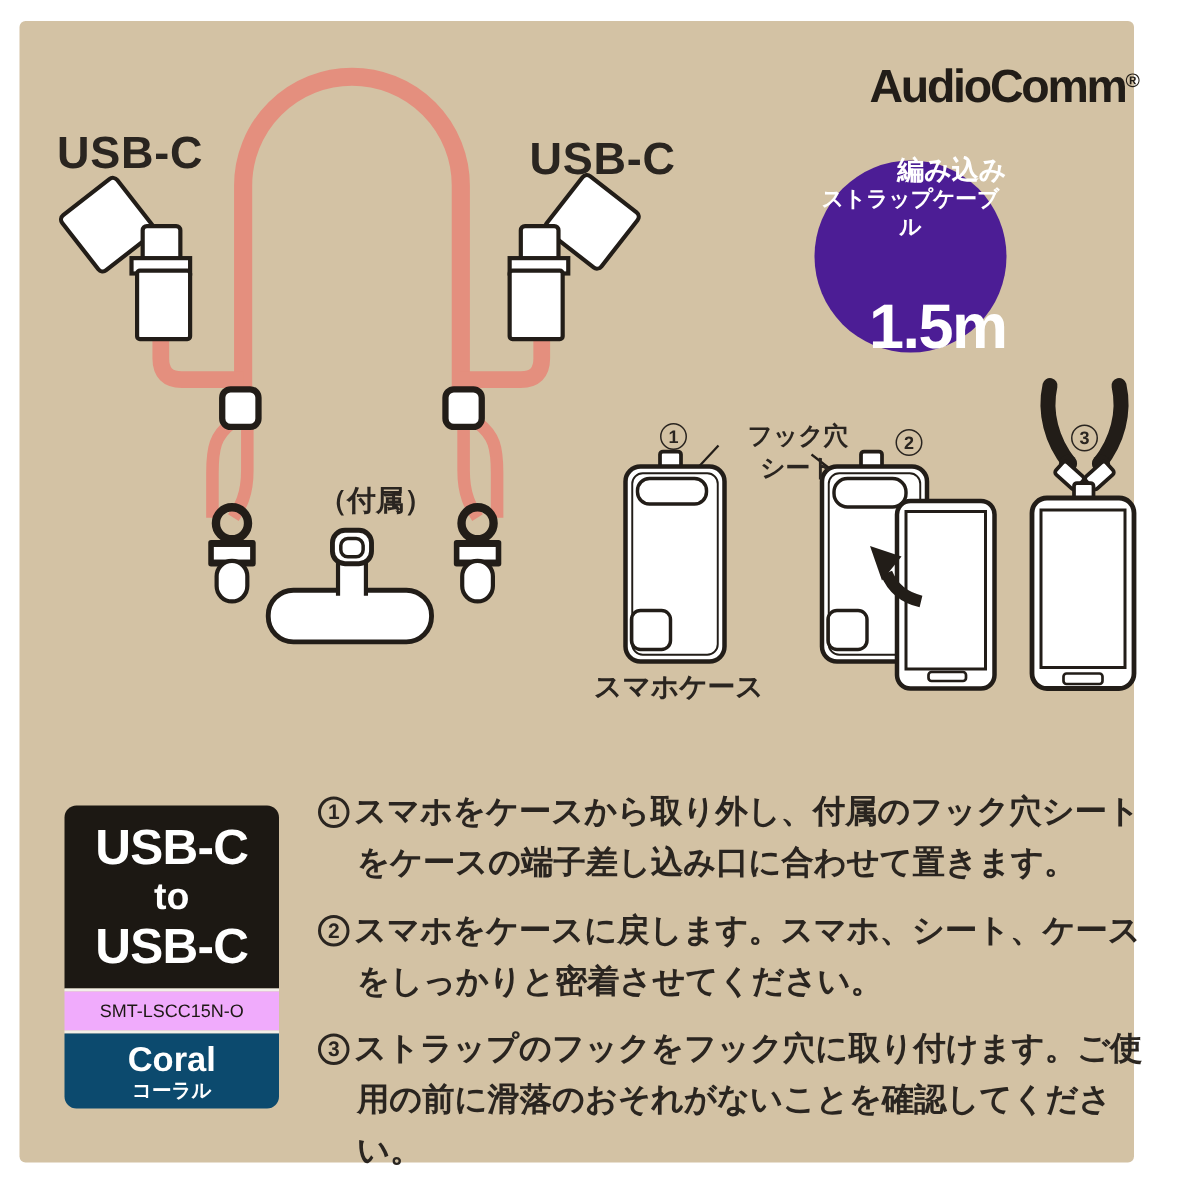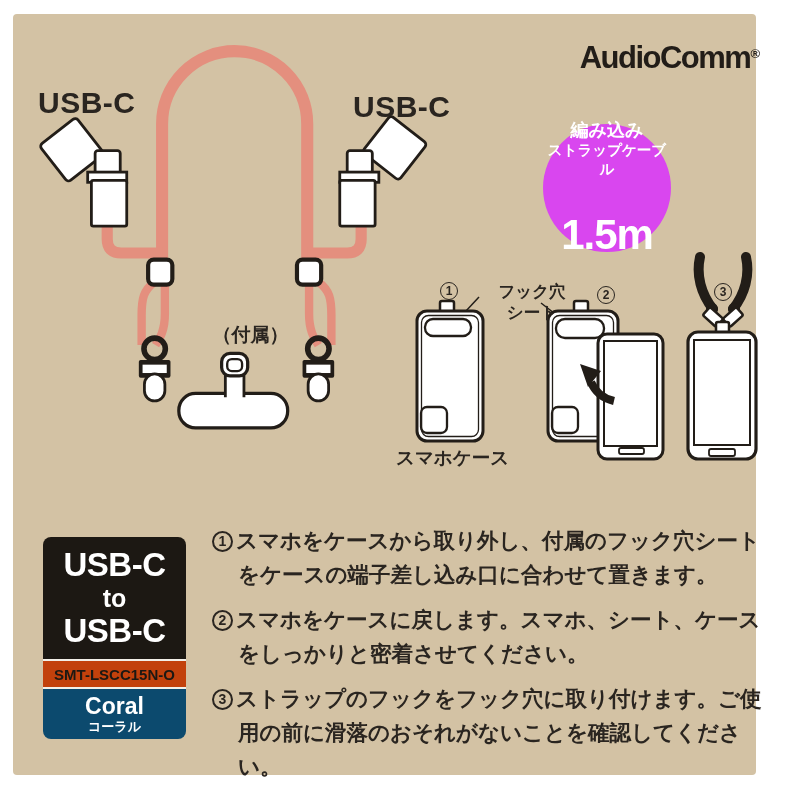--- a/index.html
+++ b/index.html
@@ -5,43 +5,43 @@
   * { margin:0; padding:0; box-sizing:border-box; }
   html,body { width:800px; height:800px; background:#ffffff; overflow:hidden;
     font-family:"Liberation Sans","DejaVu Sans",sans-serif; color:#2a2520; }
   .panel { position:absolute; left:13px; top:14px; width:743px; height:761px;
     background:#d3c2a4; border-radius:4px; }
   .abs { position:absolute; }
   .label-usbc { font-size:30px; font-weight:bold; letter-spacing:0.5px; color:#2a2520; }
   .brand { left:545px; top:40px; width:215px; text-align:right;
     font-size:31px; font-weight:bold; letter-spacing:-1.5px; color:#221d18; }
   .brand sup { font-size:13px; letter-spacing:0; vertical-align:10px; }
-  .badge { left:543px; top:124px; width:128px; height:128px; border-radius:50%;
-    background:#d946ef; color:#fff; display:flex; flex-direction:column;
-    align-items:center; justify-content:center; text-align:center; }
+  .badge { left:543px; top:107px; width:128px; height:128px; border-radius:50%;
+    background:#4c1d95; color:#fff; display:flex; flex-direction:column;
+    align-items:flex-end; justify-content:center; text-align:center; }
   .badge .b1 { font-size:18px; font-weight:bold; line-height:22px; }
   .badge .b2 { font-size:14.5px; font-weight:bold; line-height:19px; }
   .badge .b3 { font-size:42px; font-weight:bold; line-height:44px; letter-spacing:-1px;margin-top:34px; }
   .cap-hooksheet { left:178px; top:322px; width:145px; text-align:center;
     font-size:19px; font-weight:bold; line-height:26px; }
   .cap-pointer { left:474px; top:281px; width:76px; text-align:center;
     font-size:16.5px; font-weight:bold; line-height:21px;margin-left:20px; }
   .cap-case { left:396px; top:445px; font-size:18.5px; font-weight:bold; }
   .fig-num { position:absolute; width:18px; height:18px; border:1.6px solid #2a2520;
     border-radius:50%; font-size:12px; font-weight:bold; display:flex;
     align-items:center; justify-content:center; background:transparent; }
   .product-box { left:43px; top:537px; width:143px; }
   .pb-black { background:#1c1813; color:#fff; border-radius:8px 8px 0 0;
     height:122px; display:flex; flex-direction:column; align-items:center;
     justify-content:center; text-align:center; }
   .pb-black .big { font-size:33px; font-weight:bold; line-height:36px; letter-spacing:-0.5px; }
   .pb-black .to  { font-size:25px; font-weight:bold; line-height:30px; }
   .pb-gap { height:2px; background:#f2efe8; }
-  .pb-gray { background:#c2410c; color:#1c1813; height:26px; display:flex;
-    align-items:center; justify-content:center; font-size:15px; font-weight:bold; }
+  .pb-gray { background:#f0abfc; color:#1c1813; height:26px; display:flex;
+    align-items:center; justify-content:center; font-size:12px; font-weight:normal; }
   .pb-coral { background:#0c4a6e; color:#fff; height:50px; border-radius:0 0 8px 8px;
     display:flex; flex-direction:column; align-items:center; justify-content:center; }
   .pb-coral .en { font-size:23px; font-weight:bold; line-height:25px; }
   .pb-coral .jp { font-size:13px; font-weight:bold; line-height:16px; }
   .steps { left:212px; top:524px; width:552px; display:flex; flex-direction:column; gap:11px; }
   .step { font-size:21.5px; font-weight:bold; line-height:34px;
     padding-left:26px; text-indent:-26px; }
   .step .num { display:inline-flex; width:21px; height:21px; border:2px solid #2a2520;
     border-radius:50%; font-size:14px; align-items:center; justify-content:center;
     text-indent:0; vertical-align:2px; margin-right:3px; }

